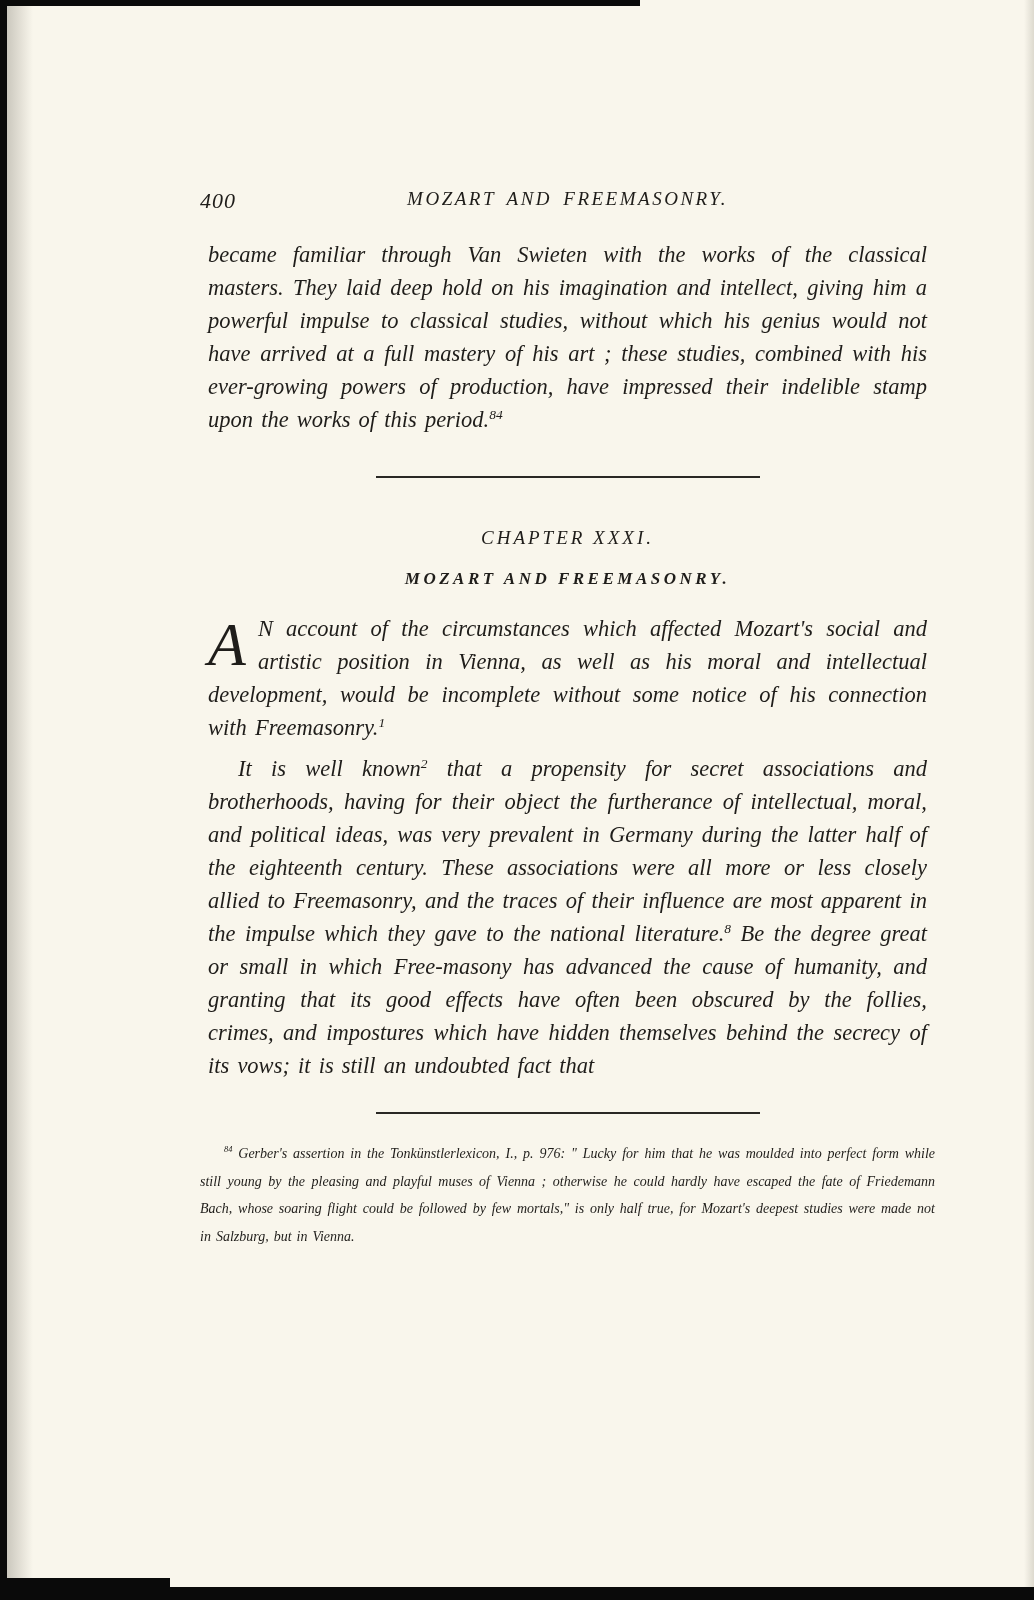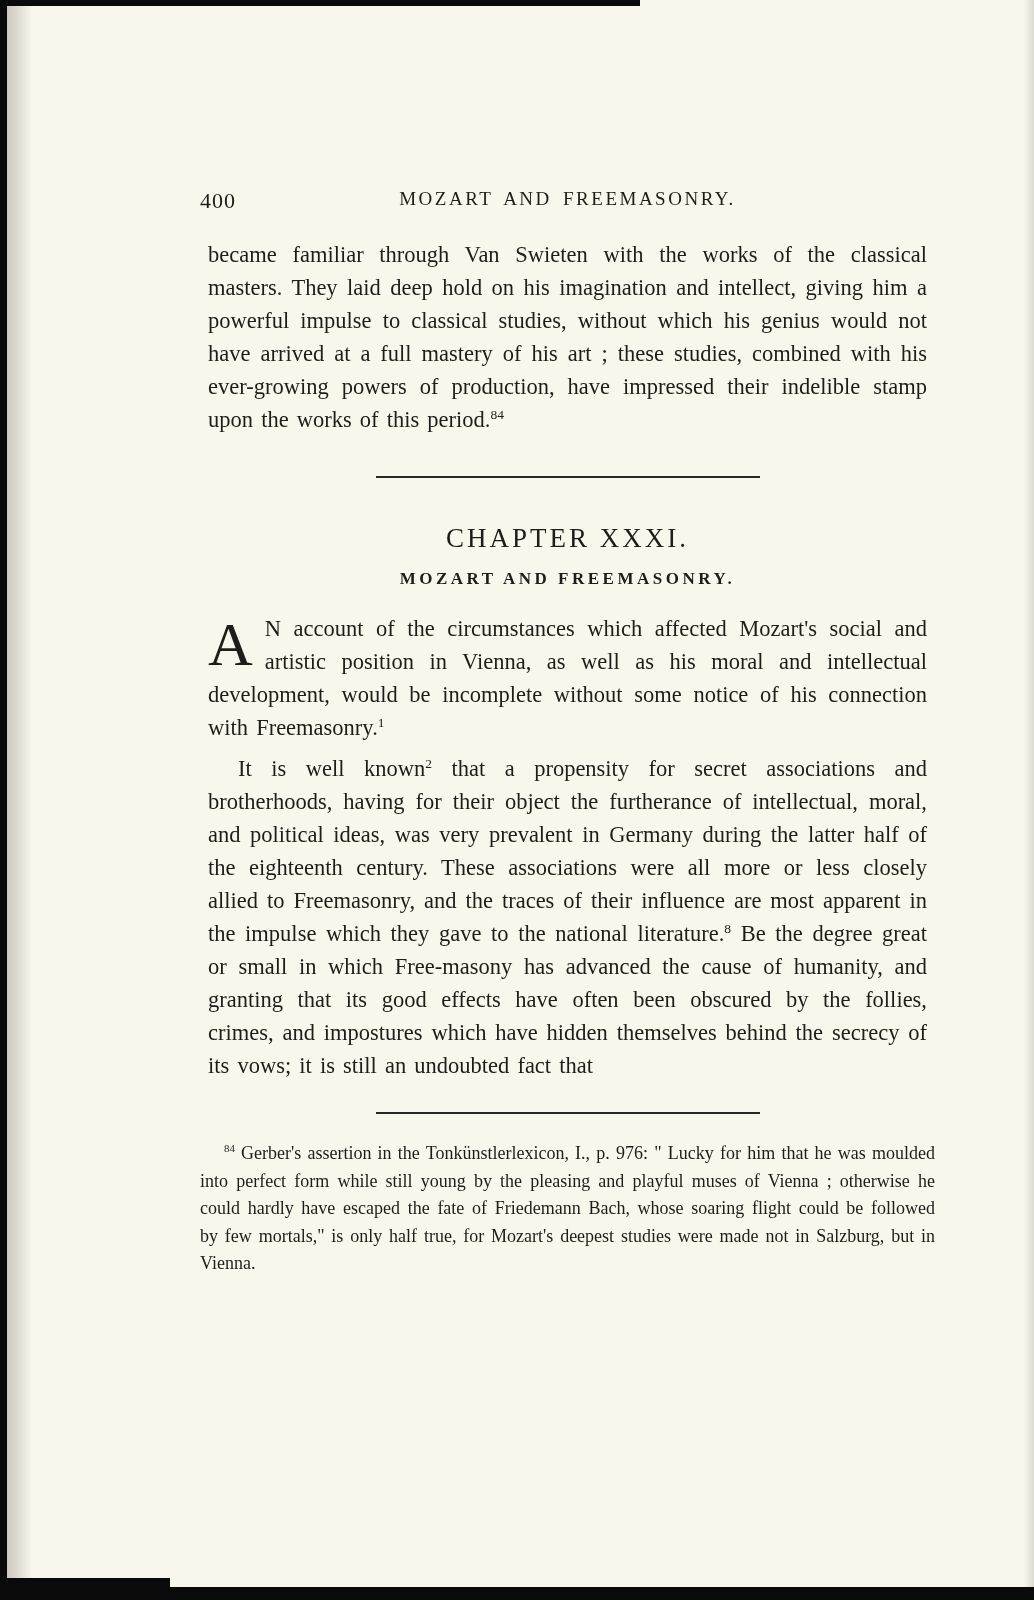--- a/index.html
+++ b/index.html
@@ -13,54 +13,54 @@
   .edge { position:absolute; background:#0a0a0a; z-index:5; }
   .edge-left   { left:0; top:0; width:7px; height:1600px; }
   .edge-top    { left:0; top:0; width:640px; height:6px; }
   .edge-bottom { left:0; bottom:0; width:1034px; height:13px; }
   .edge-bottom-left { left:0; bottom:0; width:170px; height:22px; }
   .left-shadow { position:absolute; left:7px; top:0; width:26px; height:1600px;
     background:linear-gradient(to right, rgba(40,35,25,0.22), rgba(40,35,25,0)); z-index:4; }
   .right-shade { position:absolute; right:0; top:0; width:10px; height:1600px;
     background:linear-gradient(to left, rgba(60,55,40,0.15), rgba(60,55,40,0)); z-index:4; }
 
-  .page { position:absolute; inset:0; padding:188px 99px 0 200px; box-sizing:border-box; }
+  .page { position:absolute; inset:0; padding:188px 99px 0 200px; box-sizing:border-box;font-style:italic; }
 
   .pagehead { position:relative; height:26px; margin-bottom:24px; }
   .pagenum { position:absolute; left:0; top:0; font-size:22px; letter-spacing:1px; }
   .runhead { display:block; text-align:center; font-size:19px; letter-spacing:2.5px;
              word-spacing:4px; font-weight:400; }
 
   p.body {
     margin:8px; font-size:22.5px; line-height:33px; text-align:justify;
     word-spacing:2.5px;
   }
   p.body sup, .footnote sup { font-size:60%; line-height:0; }
 
   .rule { height:2px; background:#2a2824; width:384px; margin:40px auto 44px auto; }
   .rule.footrule { margin:30px auto 26px auto; height:2px; }
 
   h1.chapter {
-    margin:0 0 14px 0; text-align:center; font-size:27px; font-weight:400;
+    margin:0 0 14px 0; text-align:center; font-size:19px; font-weight:400;
     letter-spacing:3px; line-height:32px;
   }
   h2.subhead {
     margin:0 0 22px 0; text-align:center; font-size:17px; font-weight:700;
     letter-spacing:3.5px; line-height:22px;
   }
 
   .dropcap {
     float:left; font-size:62px; line-height:56px; padding:4px 12px 0 0;
     font-weight:400;
   }
   p.body.indent { text-indent:30px; }
 
   .footnotes { margin-top:0; }
   .footnote {
-    margin:0; font-size:18px; line-height:27.5px; text-align:justify;
+    margin:0; font-size:14px; line-height:27.5px; text-align:justify;
     text-indent:24px; word-spacing:1.5px;
   }
 </style>
 </head>
 <body>
 
 <div class="edge edge-left"></div>
 <div class="edge edge-top"></div>
 <div class="edge edge-bottom"></div>
 <div class="edge edge-bottom-left"></div>

